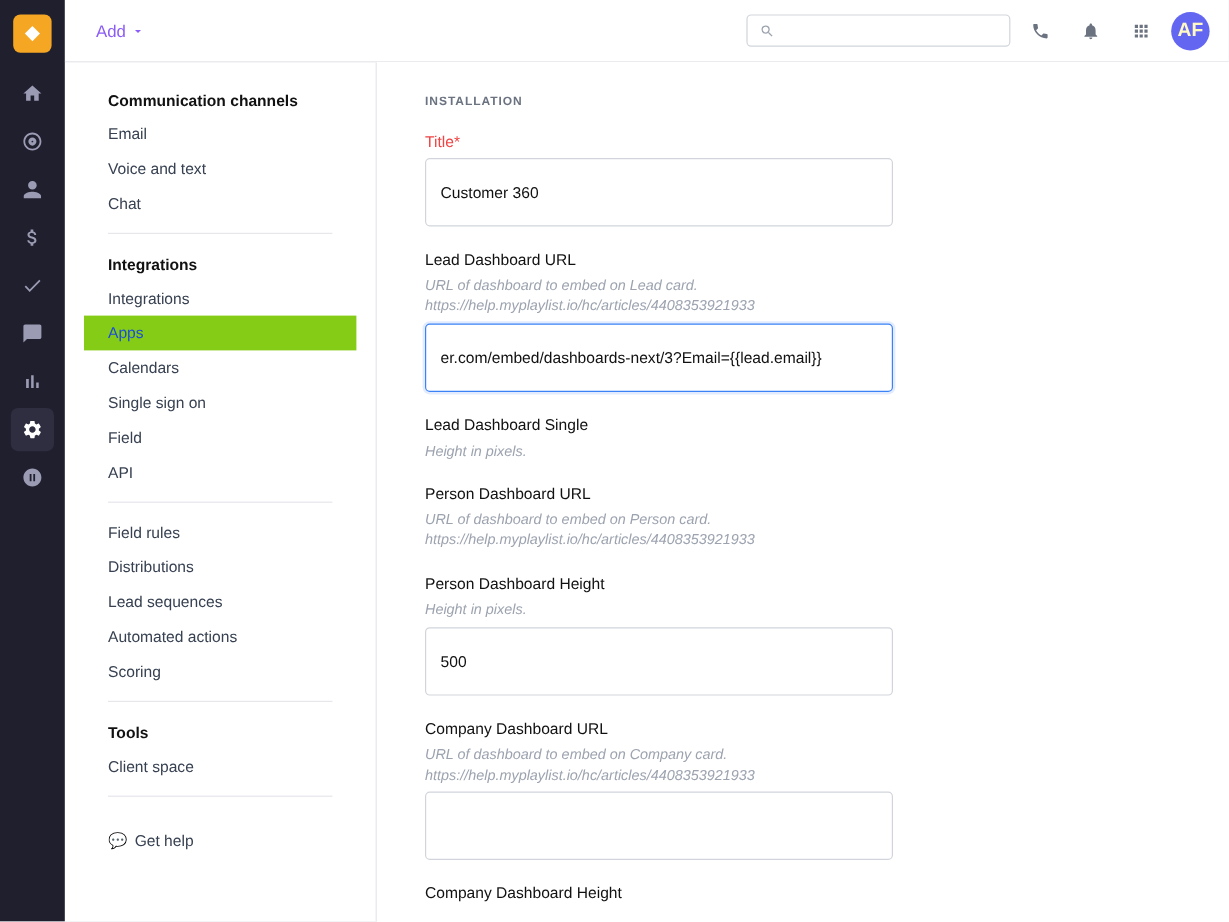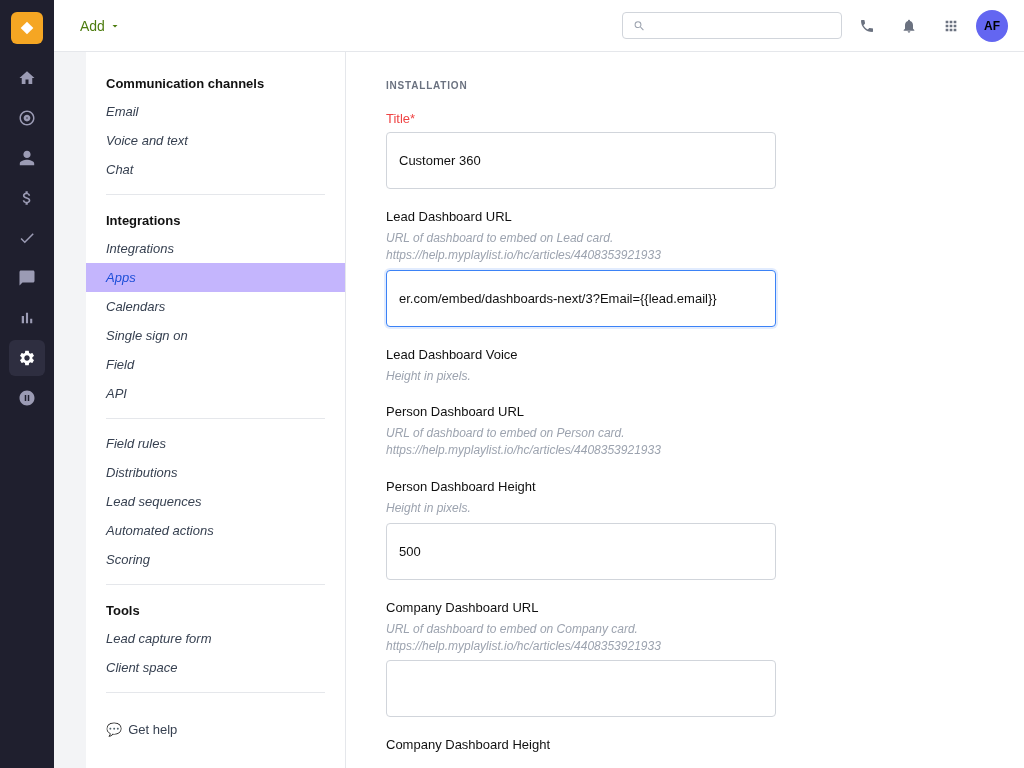--- a/index.html
+++ b/index.html
@@ -47,77 +47,75 @@
       border-bottom: 1px solid #e5e7eb;
       display: flex;
       align-items: center;
       padding: 0 16px;
       gap: 8px;
       flex-shrink: 0;
     }
     .topbar .add-btn {
       display: flex; align-items: center; gap: 4px;
       background: none; border: none; cursor: pointer;
-      font-size: 14px; font-weight: 500; color: #4d7c0f;
+      font-size: 14px; font-weight: 500; color: #8b5cf6;
       padding: 6px 10px;
       border-radius: 4px;
     }
     .topbar .spacer { flex: 1; }
     .topbar .search-box {
       display: flex; align-items: center;
       border: 1px solid #d1d5db; border-radius: 4px;
       padding: 5px 10px; gap: 6px; background: #fff;
       width: 220px;
     }
     .topbar .search-box input { border: none; outline: none; font-size: 13px; width: 100%; background: transparent; }
     .topbar .icon-btn {
       width: 34px; height: 34px;
       border-radius: 50%;
       display: flex; align-items: center; justify-content: center;
       border: none; background: none; cursor: pointer;
       color: #6b7280;
     }
     .topbar .avatar {
       width: 32px; height: 32px; border-radius: 50%;
-      background: #6366f1; color: #000000;
+      background: #6366f1; color: #fef9c3;
       display: flex; align-items: center; justify-content: center;
-      font-size: 12px; font-weight: 600; cursor: pointer;
+      font-size: 16px; font-weight: 600; cursor: pointer;
     }
 
     
     .content-area {
       flex: 1;
       display: flex;
       overflow: hidden;
     }
 
     
     .sidebar {
       width: 260px;
       background: #fff;
       border-right: 1px solid #e5e7eb;
       overflow-y: auto;
       flex-shrink: 0;
-      padding: 16px 0;
-      margin-left: 32px;
+      padding: 16px 16px;
     }
     .sidebar-section-title {
       font-size: 13px; font-weight: 700; color: #111;
       padding: 8px 20px 6px;
     }
     .sidebar-item {
       padding: 7px 20px;
       font-size: 13px;
       color: #374151;
       cursor: pointer;
       border-radius: 0;
-      font-style: italic;
     }
     .sidebar-item.active {
-      background: #c4b5fd;
+      background: #84cc16;
       color: #1d4ed8;
       font-weight: 500;
     }
     .sidebar-divider {
       height: 1px; background: #e5e7eb;
       margin: 10px 20px;
     }
     .sidebar-footer {
       margin-top: auto;
       padding: 12px 0 4px;
@@ -273,21 +271,20 @@
 
       <div class="sidebar-item">Field rules</div>
       <div class="sidebar-item">Distributions</div>
       <div class="sidebar-item">Lead sequences</div>
       <div class="sidebar-item">Automated actions</div>
       <div class="sidebar-item">Scoring</div>
 
       <div class="sidebar-divider"></div>
 
       <div class="sidebar-section-title">Tools</div>
-      <div class="sidebar-item">Lead capture form</div>
       <div class="sidebar-item">Client space</div>
 
       <div class="sidebar-divider"></div>
 
       <div class="sidebar-footer">
         <div class="sidebar-footer-item">
           <span>💬</span>
           <span>Get help</span>
         </div>
 
@@ -306,21 +303,21 @@
 
       <div class="form-group">
         <label class="form-label">Lead Dashboard URL</label>
         <div class="form-hint">
           URL of dashboard to embed on Lead card.<br>https://help.myplaylist.io/hc/articles/4408353921933
         </div>
         <input class="form-input active-field max-w" type="text" value="er.com/embed/dashboards-next/3?Email={{lead.email}}" style="">
       </div>
 
       <div class="form-group">
-        <label class="form-label">Lead Dashboard Voice</label>
+        <label class="form-label">Lead Dashboard Single</label>
         <div class="form-hint">Height in pixels.</div>
       </div>
 
       <div class="form-group">
         <label class="form-label">Person Dashboard URL</label>
         <div class="form-hint">
           URL of dashboard to embed on Person card.<br>https://help.myplaylist.io/hc/articles/4408353921933
         </div>
       </div>
 

